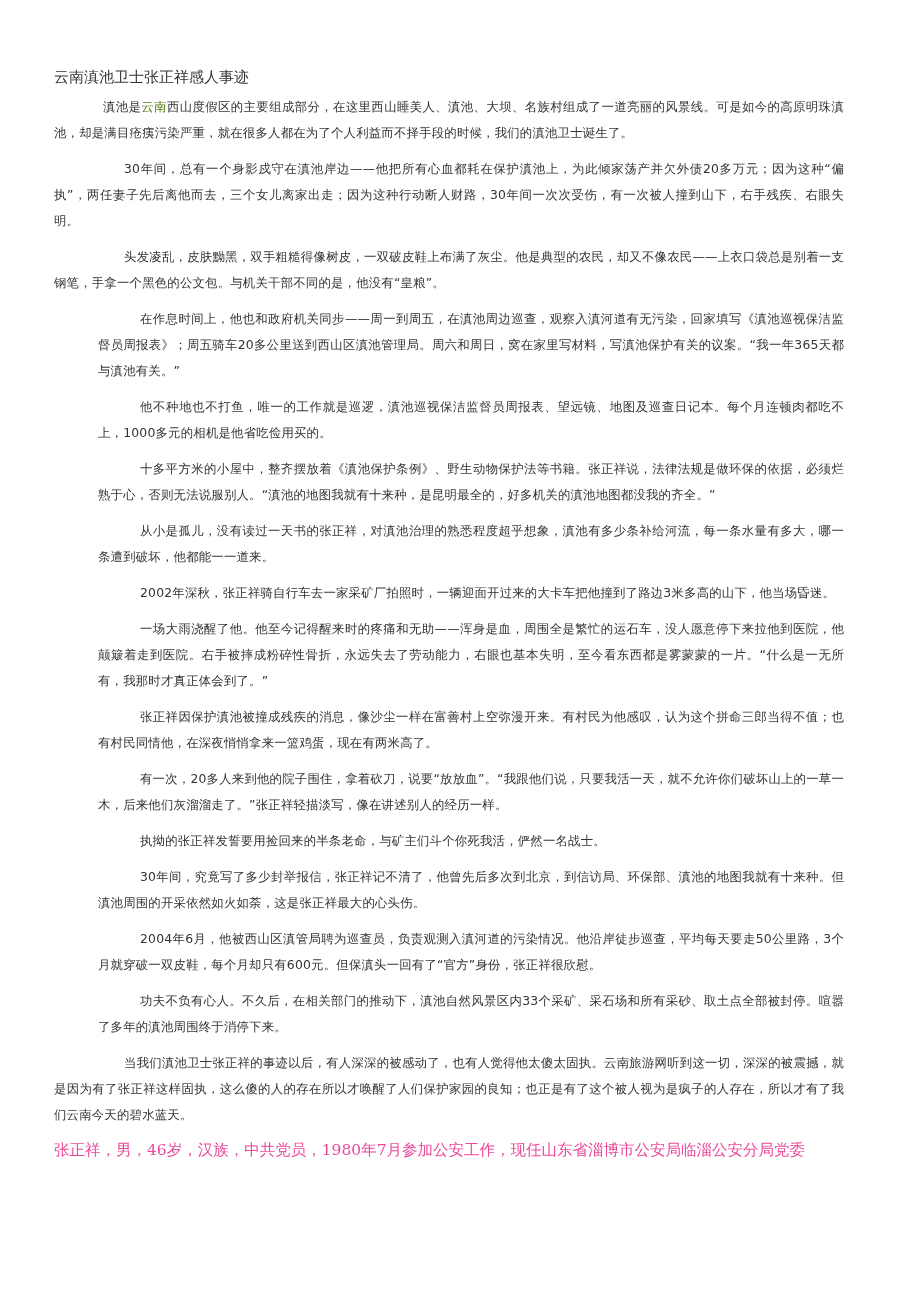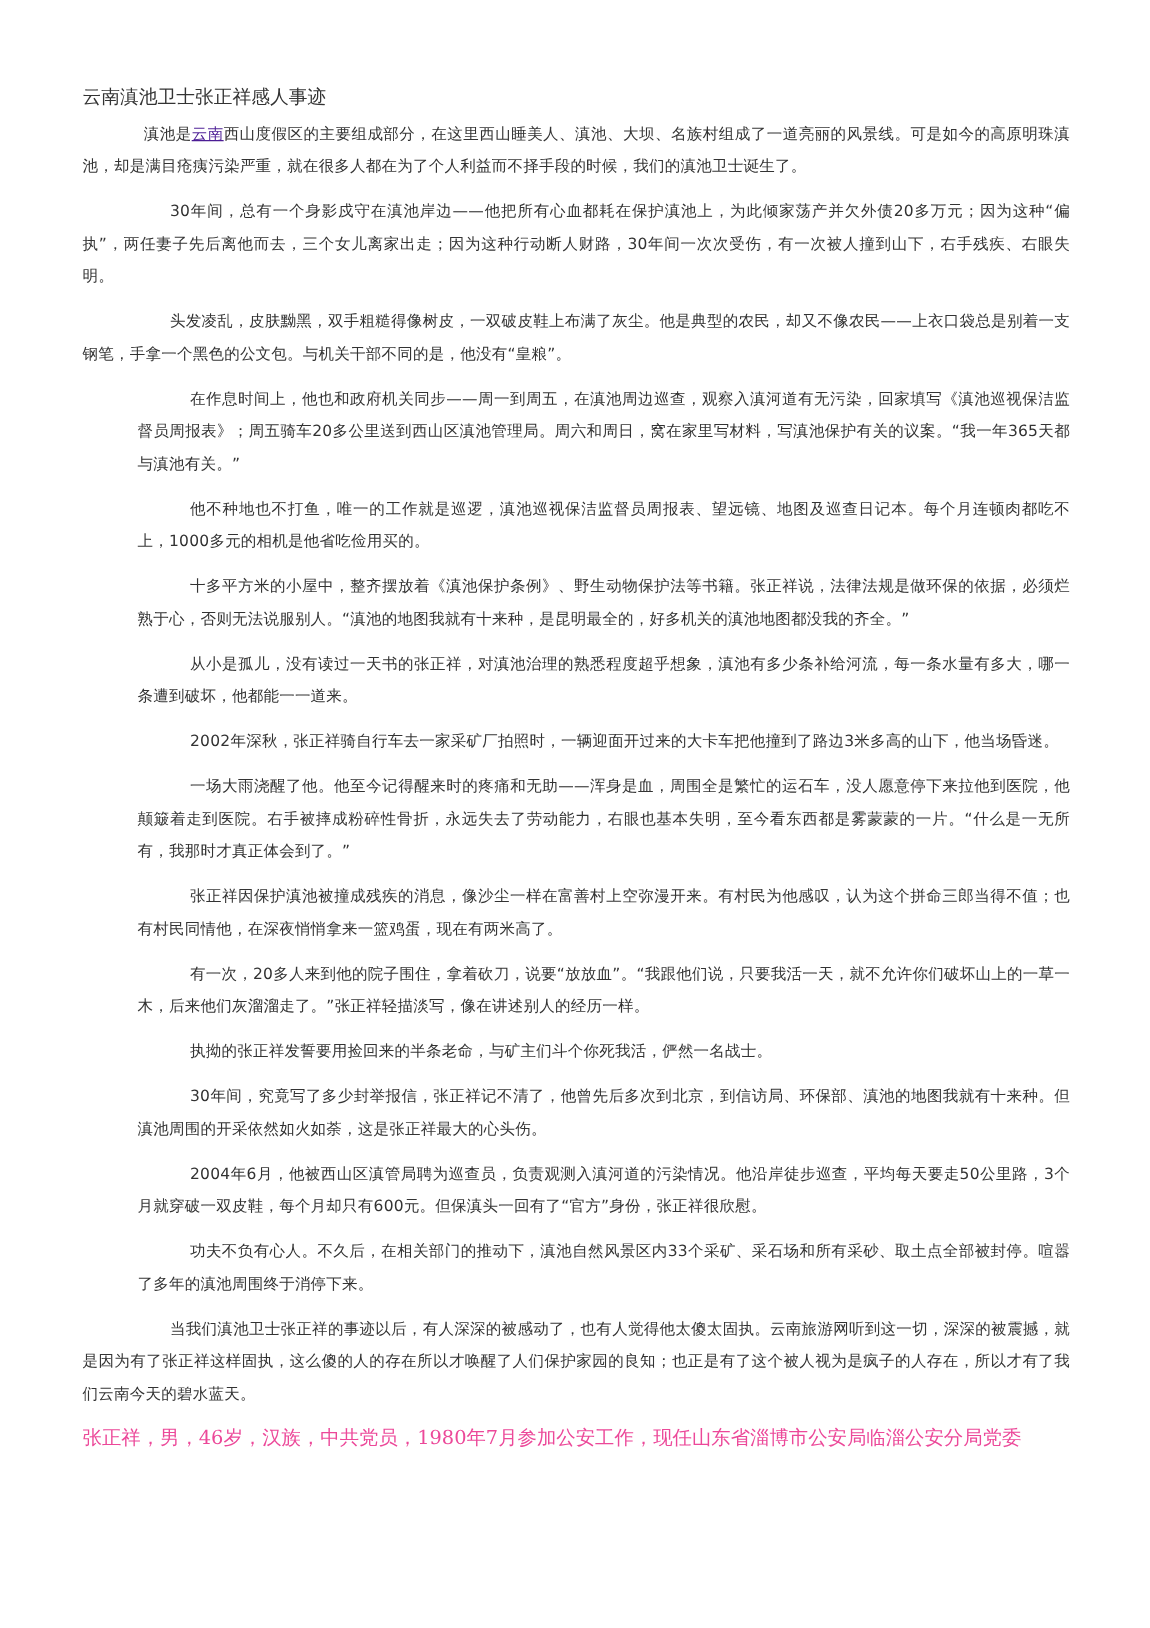--- a/index.html
+++ b/index.html
@@ -1,26 +1,26 @@
 <!DOCTYPE html>
 <html><head>
   <meta charset="utf-8">
   <style>
     html, body { margin: 0; padding: 0; background: #ffffff; }
     body { width: 920px; height: 1302px; position: relative; overflow: hidden; }
-    .page { position: absolute; left: 66px; top: 66px; width: 790px; color: #333333;
+    .page { position: absolute; left: 54px; top: 66px; width: 790px; color: #333333;
             font-family: "DejaVu Sans", "Liberation Sans", sans-serif; }
     .title { font-family: "DejaVu Serif", "Liberation Serif", serif; font-size: 15px; color: #333;
              margin: 0 0 6px 0; height: 22px; line-height: 22px; }
     .para { font-size: 12.4px; line-height: 26px; margin: 0 0 10px 0; text-align: justify;
             text-justify: inter-character; letter-spacing: 0.2px; }
     .indent2 { text-indent: 49px; }
     .indent1 { text-indent: 42px; margin-left: 44px; }
     .indent3 { text-indent: 70px; }
-    .link { color: #4c1d95; text-decoration: underline; cursor: pointer; }
+    .link { color: #4d7c0f; cursor: pointer; }
     .bottom { font-family: "DejaVu Serif", "Liberation Serif", serif; font-size: 15.5px; color: #ec4899;
               line-height: 24px; margin-top: 6px; white-space: nowrap; }
   </style>
 </head>
 <body>
 
 <div class="page">
   <div class="title">云南滇池卫士张正祥感人事迹</div>
 
   <p class="para indent2"><span>滇池是</span><a class="link">云南</a><span>西山度假区的主要组成部分，在这里西山睡美人、滇池、大坝、名族村组成了一道亮丽的风景线。可是如今的高原明珠滇池，却是满目疮痍污染严重，就在很多人都在为了个人利益而不择手段的时候，我们的滇池卫士诞生了。</span></p>

